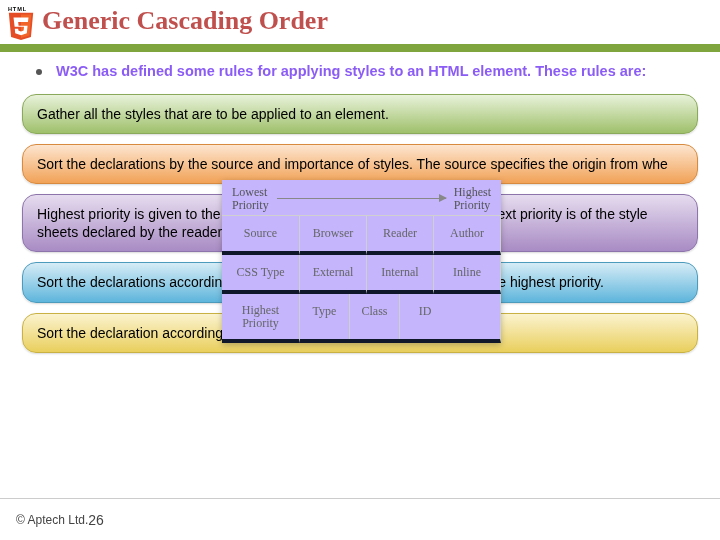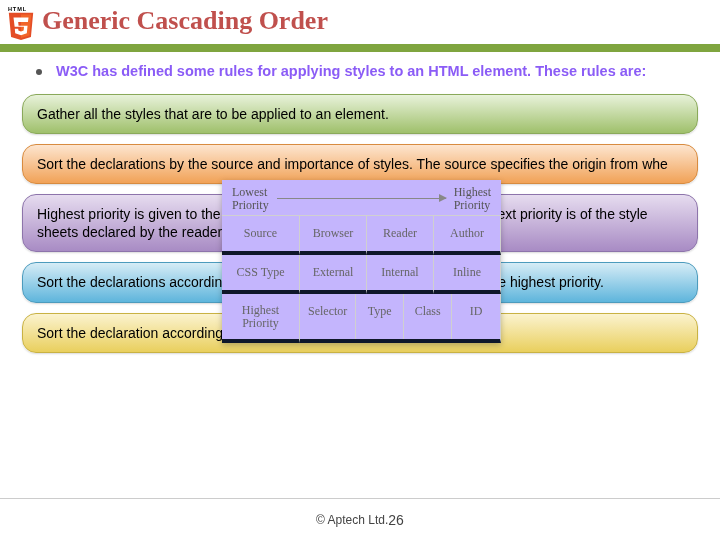--- a/index.html
+++ b/index.html
@@ -26,21 +26,21 @@
   
   .diagram { position: absolute; left: 222px; top: 180px; width: 279px; background: #c4b5fd; box-shadow: 0 2px 6px rgba(0,0,0,.25); z-index: 50; font-size: 12px; color: #555; }
   .diagram .axis { display: flex; align-items: center; gap: 8px; padding: 6px 10px 4px 10px; font-family: Georgia, serif; }
   .diagram .axis-line { flex: 1; height: 1px; background: #888; position: relative; }
   .diagram .axis-line::after { content: ""; position: absolute; right: -1px; top: -4px; border-left: 8px solid #888; border-top: 4.5px solid transparent; border-bottom: 4.5px solid transparent; }
   .diagram .axis span { white-space: pre; line-height: 1.05; }
   .grid { display: grid; grid-template-columns: 78px repeat(3,1fr); border-top: 1px solid #d0d0d0; }
   .grid .cell { border-right: 1px solid #d0d0d0; border-bottom: 4px solid #0f172a; padding: 10px 8px; text-align: center; font-family: Georgia, serif; color: #666; }
   .grid .rowhdr { color: #666; }
 
-  .footer { position: absolute; bottom: 0; left: 0; right: 0; height: 42px; border-top: 1px solid #ccc; display: flex; align-items: center; justify-content: center; padding: 0 16px; font-size: 12px; color: #444; }
+  .footer { position: absolute; bottom: 0; left: 0; right: 0; height: 42px; border-top: 1px solid #ccc; display: flex; align-items: center; justify-content: flex-start; padding: 0 16px; font-size: 12px; color: #444; }
   .footer .mid { position: absolute; left: 50%; transform: translateX(-30%); font-size: 12px; }
   .page-num { font-size: 14px; }
 </style>
 </head>
 <body>
 
 <div class="slide">
 
   <div class="header">
     <div class="html5-badge">
@@ -82,21 +82,20 @@
       <div class="cell">Author</div>
 
       <div class="cell rowhdr">CSS Type</div>
       <div class="cell">External</div>
       <div class="cell">Internal</div>
       <div class="cell">Inline</div>
 
       <div class="cell rowhdr" style="white-space:pre; line-height:1.05;">Highest
 Priority</div>
       <div class="cell" style="grid-column: span 3; display:grid; grid-template-columns:repeat(4,1fr); padding:0;">
-        <div class="cell" style="border-bottom:none">Selector</div>
         <div class="cell" style="border-bottom:none">Type</div>
         <div class="cell" style="border-bottom:none">Class</div>
         <div class="cell" style="border-bottom:none;border-right:none">ID</div>
       </div>
     </div>
   </div>
 
   <div class="footer">
     <span>© Aptech Ltd.</span>
     <span class="page-num">26</span>

